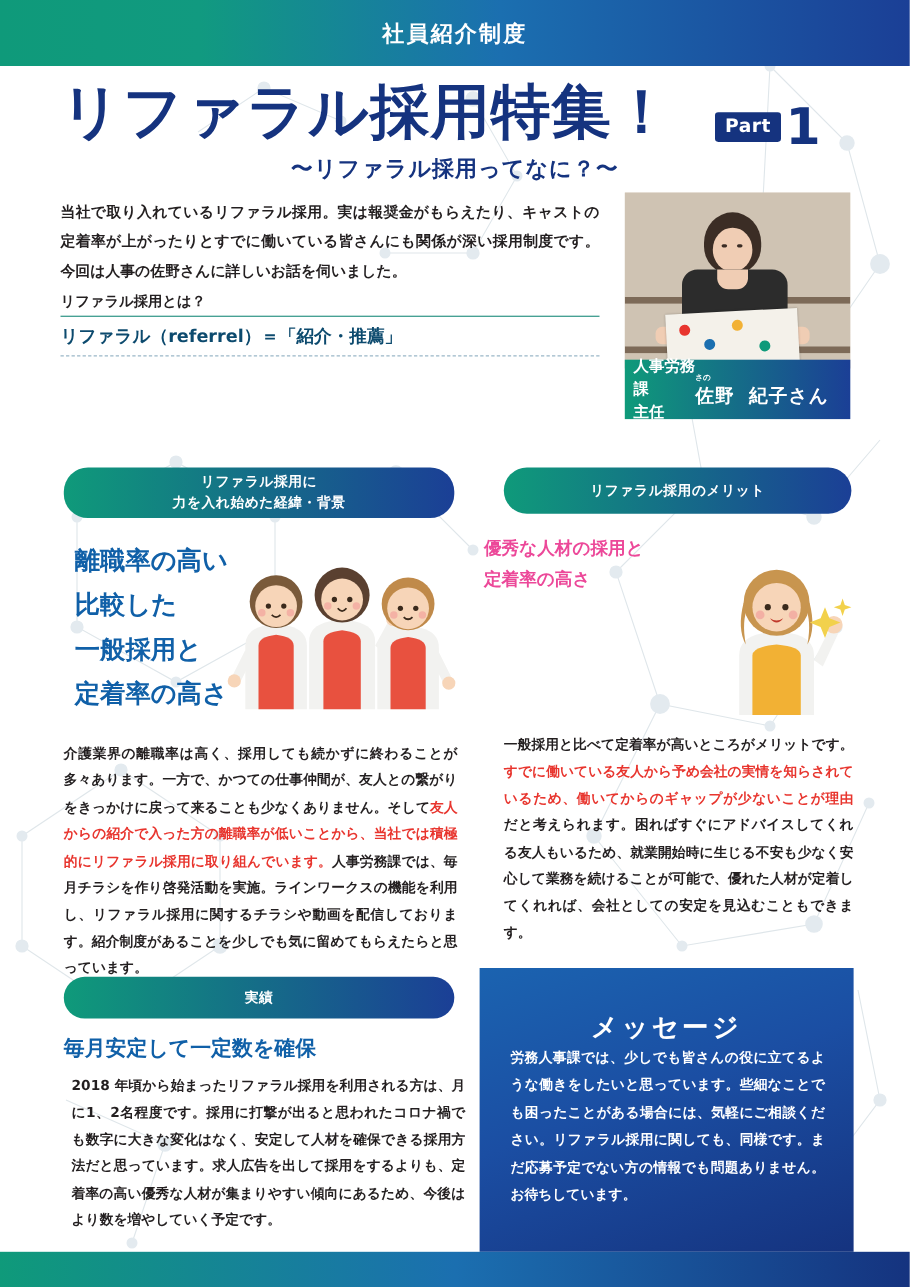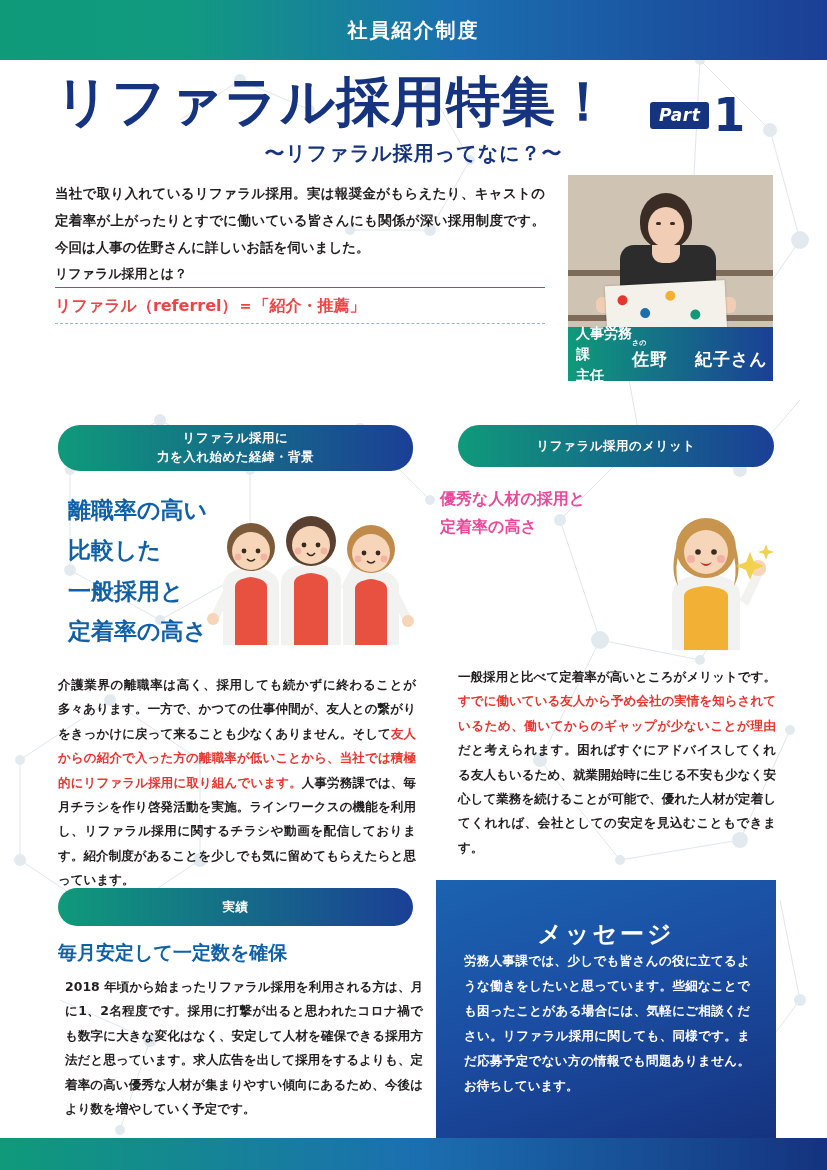--- a/index.html
+++ b/index.html
@@ -29,21 +29,21 @@
     position:absolute;top:72px;left:55px;width:720px;
     font-size:54px;font-weight:bold;color:#15337f;letter-spacing:1px;
     line-height:1.1;
   }
   .part-badge{
     position:absolute;top:92px;left:650px;
     display:flex;align-items:center;gap:4px;
   }
   .part-badge .pill{
     background:#15337f;color:#fff;font-size:17px;font-weight:bold;
-    padding:3px 9px 4px 9px;border-radius:3px;letter-spacing:.5px;font-style:italic;
+    padding:3px 9px 4px 9px;border-radius:3px;letter-spacing:.5px;
   }
   .part-badge .num{color:#15337f;font-size:46px;font-weight:bold;line-height:1;}
   .subtitle{
     position:absolute;top:140px;left:0;width:827px;text-align:center;
     font-size:20px;font-weight:bold;color:#15337f;letter-spacing:1px;
   }
 
   
   .lead{
     position:absolute;top:180px;left:55px;width:490px;
@@ -82,21 +82,21 @@
   .name-plate .ruby{font-size:7px;display:block;letter-spacing:0;}
 
   
   .sec-label{
     position:absolute;top:265px;left:55px;width:490px;
     font-size:13px;font-weight:bold;color:#231f20;
     padding-bottom:4px;border-bottom:1px solid #1b8a7a;
   }
   .definition{
     position:absolute;top:296px;left:55px;width:490px;
-    font-size:16px;font-weight:bold;color:#ef4444;
+    font-size:16px;font-weight:bold;color:#0c4a6e;
     padding-bottom:6px;border-bottom:1px dashed #9ab7c7;
   }
   .def-body{
     position:absolute;top:330px;left:72px;width:455px;
     font-size:11.5px;line-height:1.85;color:#231f20;text-align:justify;
   }
 
   
   .banner{
     position:absolute;color:#fff;font-weight:bold;text-align:center;
@@ -256,21 +256,21 @@
       </div>
     </div>
     <div class="name-plate">
       <div class="dept">
         <div>人事労務課</div>
         <div>主任</div>
       </div>
       <div class="nm">
         <span class="ruby">さの</span>
         <span>佐野</span>
-        <span style="margin-left:20px;">紀子さん</span>
+        <span style="margin-left:6px;">紀子さん</span>
       </div>
     </div>
   </div>
 
   <div class="sec-label">リファラル採用とは？</div>
   <div class="definition">リファラル（referrel）＝「紹介・推薦」</div>
 
   <div class="banner banner-left">
     <div>
       <div>リファラル採用に</div>

